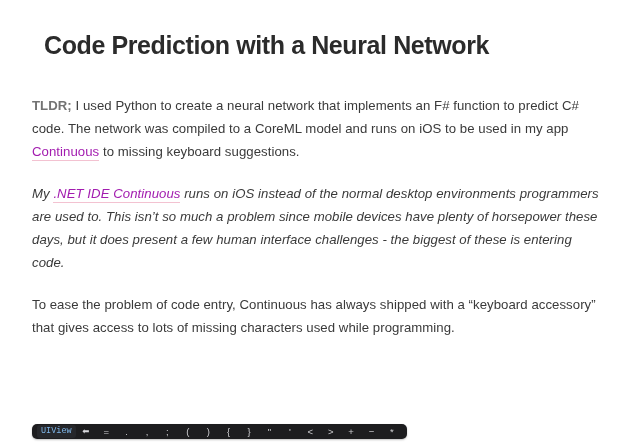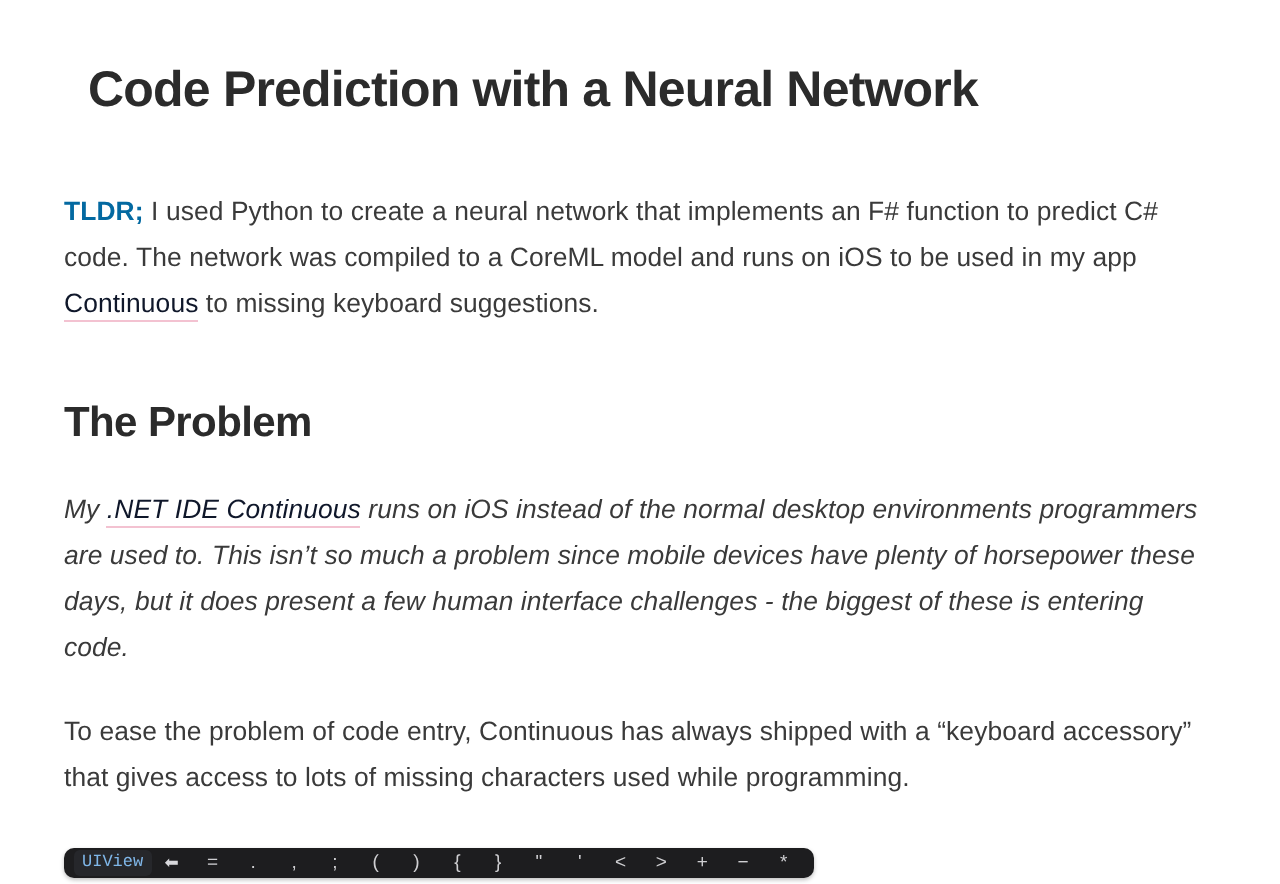--- a/index.html
+++ b/index.html
@@ -51,24 +51,24 @@
     color: #3a3a3a;
     margin: 0;
     letter-spacing: 0.05px;
   }
 
   .tldr-para { padding-top: 22px; }
   .problem-para-1 { padding-top: 19px; font-style: italic; }
   .problem-para-2 { padding-top: 19px; }
   .problem-para-3 { padding-top: 19px; }
 
-  b.tldr-label { font-weight: 700; color: #0369a1; }
+  b.tldr-label { font-weight: 700; color: #737373; }
 
   a.inline-link {
-    color: #0f172a;
+    color: #a21caf;
     text-decoration: none;
     border-bottom: 1px solid #f3c2d1;
     padding-bottom: 1px;
   }
 
   
   .kb-accessory {
     position: absolute;
     left: 32px;
     top: 412px;
@@ -110,21 +110,20 @@
 <body>
 
 <div class="page">
 
   <h1 class="article-title">Code Prediction with a Neural Network</h1>
 
   <p class="body-text tldr-para">
     <b class="tldr-label">TLDR;</b><span> I used Python to create a neural network that implements an F# function to predict C# code. The network was compiled to a CoreML model and runs on iOS to be used in my app </span><a class="inline-link" href="#">Continuous</a><span> to missing keyboard suggestions.</span>
   </p>
 
-  <h2 class="section-heading">The Problem</h2>
 
   <p class="body-text problem-para-1">
     <span>My </span><a class="inline-link" href="#">.NET IDE Continuous</a><span> runs on iOS instead of the normal desktop environments programmers are used to. This isn’t so much a problem since mobile devices have plenty of horsepower these days, but it does present a few human interface challenges - the biggest of these is entering code.</span>
   </p>
 
 
   <p class="body-text problem-para-3">To ease the problem of code entry, Continuous has always shipped with a “keyboard accessory” that gives access to lots of missing characters used while programming.</p>
 
   <div class="kb-accessory">
     <span class="kb-token">UIView</span>

